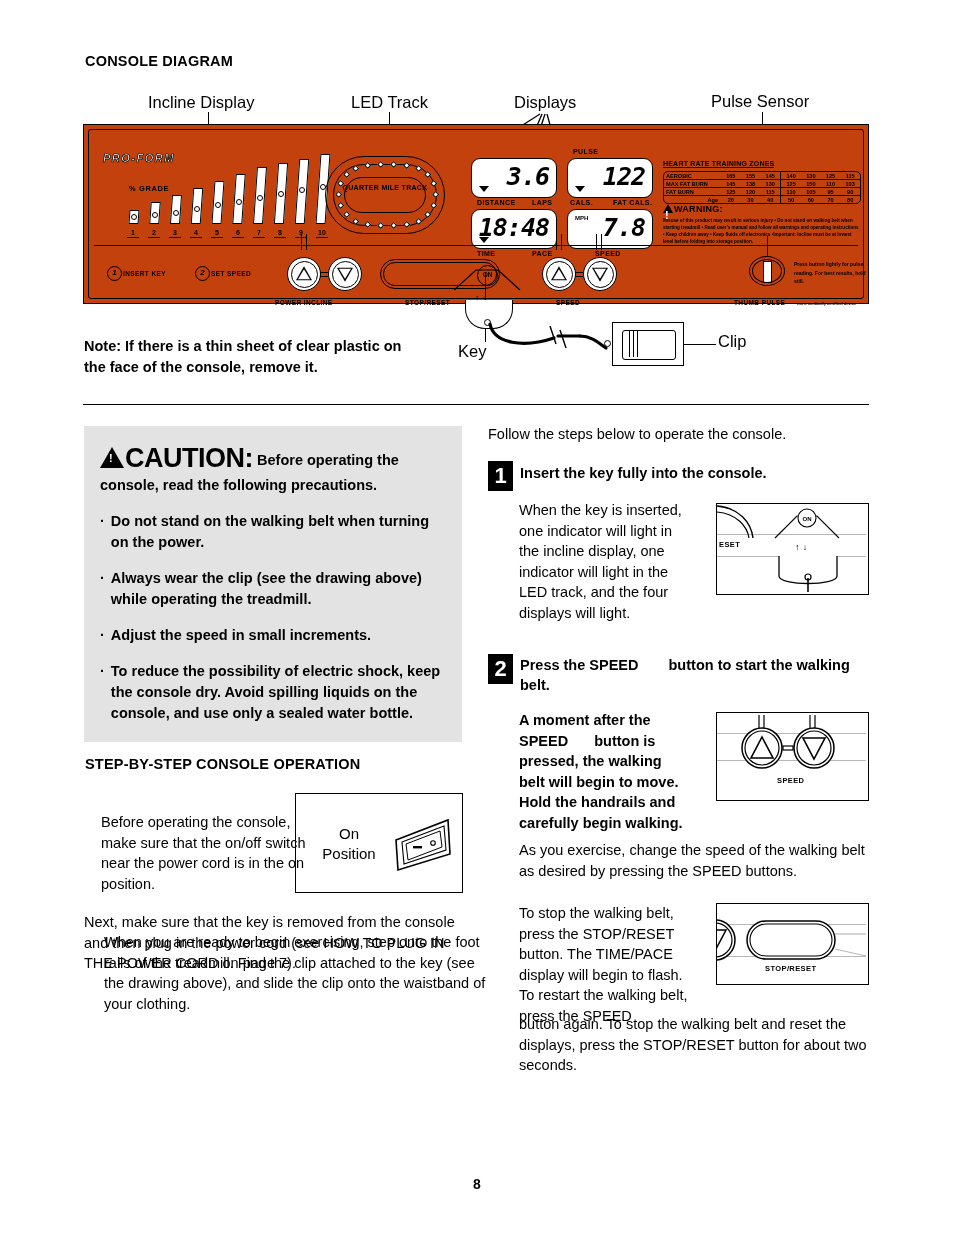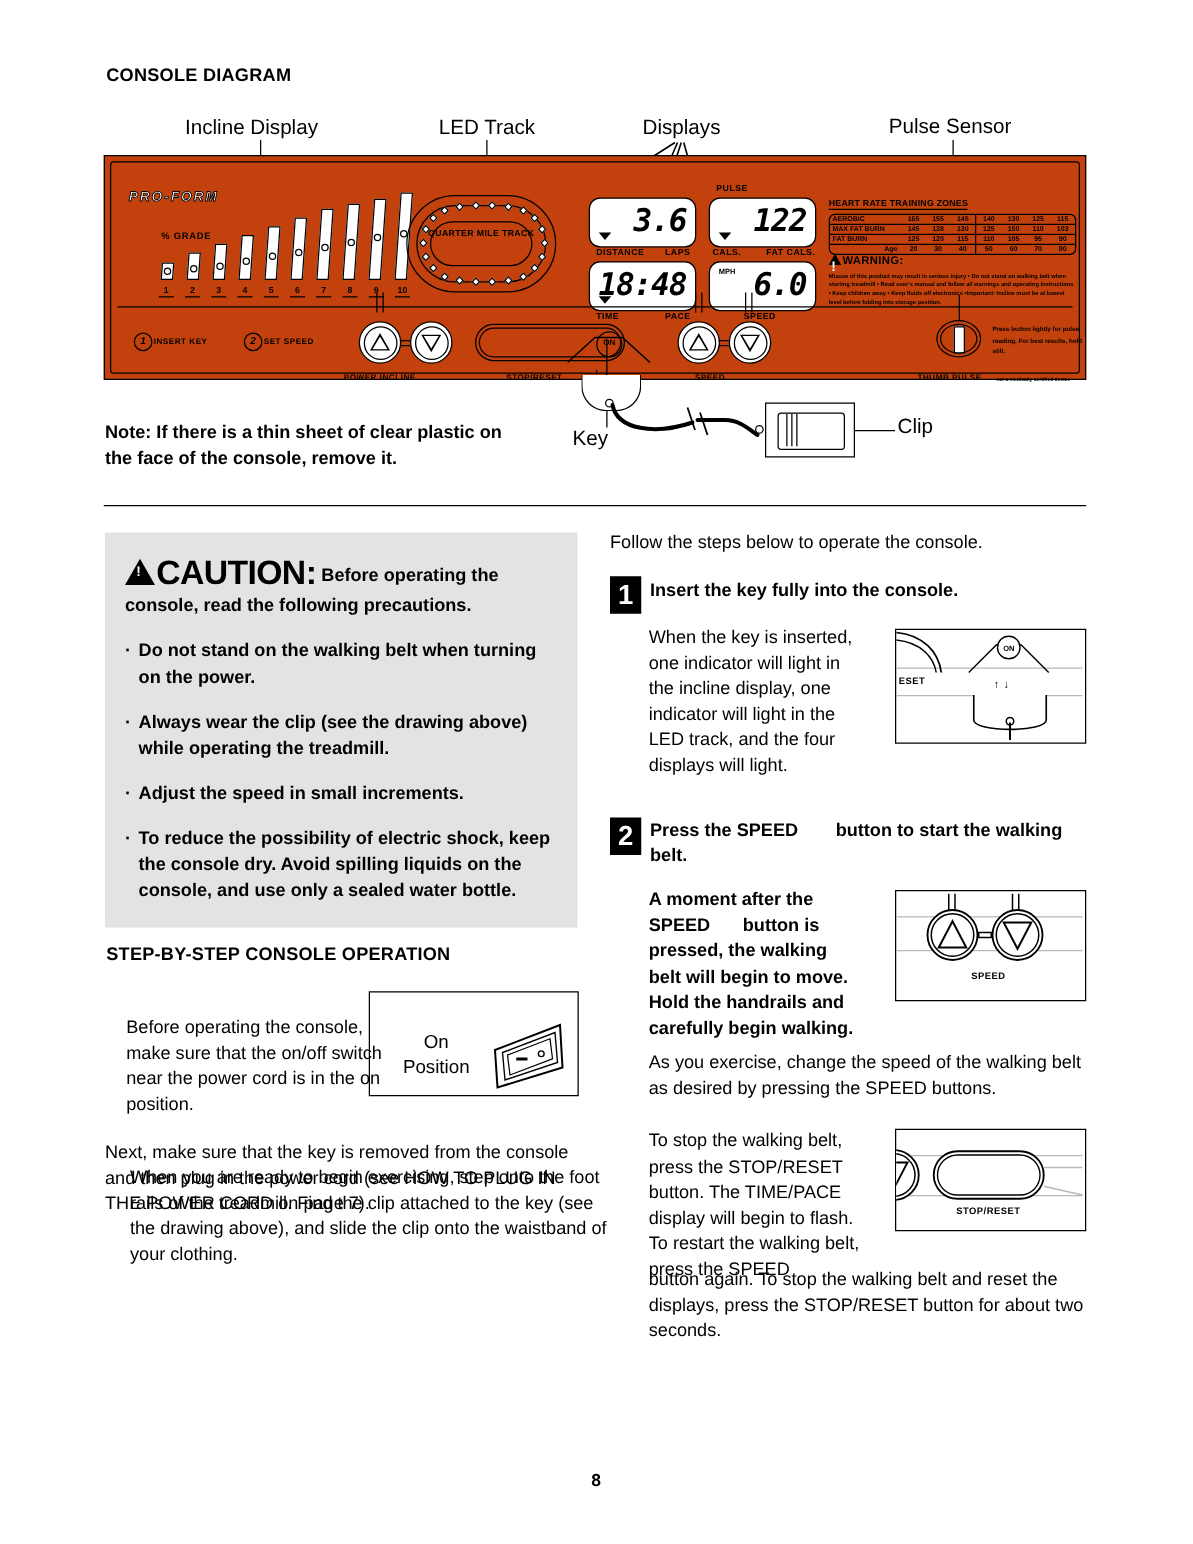--- a/index.html
+++ b/index.html
@@ -225,21 +225,21 @@
   .tri-warn::after{content:"!";position:absolute;left:-3px;top:6px;color:#fff;font-size:11px;font-weight:bold;line-height:1;}
   .c-item{font-size:14.5px;font-weight:bold;line-height:1.45;margin-top:15px;display:flex;}
   .c-bullet{margin-right:6px;}
 
   
   .body-txt{position:absolute;font-size:14.5px;line-height:1.42;}
   #p-before{left:84px;top:812px;width:205px;margin-left:17px;}
   #p-next{left:84px;top:912px;width:382px;}
   #p-when{left:84px;top:932px;width:382px;margin-left:20px;}
 
-  #onpos-box{position:absolute;left:295px;top:793px;width:168px;height:84px;border:1.8px solid #000;box-sizing:border-box;}
+  #onpos-box{position:absolute;left:295px;top:793px;width:168px;height:100px;border:1.8px solid #000;box-sizing:border-box;}
   #onpos-label{position:absolute;left:22px;top:30px;font-size:15px;line-height:1.35;text-align:center;width:62px;}
   #switch-art{position:absolute;left:96px;top:24px;width:62px;height:56px;}
 
   
   #p-follow{left:488px;top:424px;width:380px;}
   .step-num{
     position:absolute;width:25px;height:30px;background:#000;color:#fff;
     font-size:22px;font-weight:bold;text-align:center;line-height:30px;
   }
   .step-head{position:absolute;font-size:14.5px;font-weight:bold;line-height:1.4;}
@@ -373,21 +373,21 @@
 
       <div class="lcd" id="lcd-time">
         <div class="lcd-val">18:48</div>
         <div class="lcd-tri"></div>
       </div>
       <div class="lcd-sub" id="sub-time">TIME</div>
       <div class="lcd-sub" id="sub-pace">PACE</div>
 
       <div class="lcd" id="lcd-speed">
         <div class="lcd-mini">MPH</div>
-        <div class="lcd-val">6.0</div>
+        <div class="lcd-val">7.8</div>
       </div>
       <div class="lcd-sub" id="sub-speed">SPEED</div>
 
       <div id="hr-zone">
         <div id="hr-title">HEART RATE TRAINING ZONES</div>
         <div id="hr-table">
           <table>
             <tbody>
                 <tr>
               <td class="rowname">AEROBIC</td>

